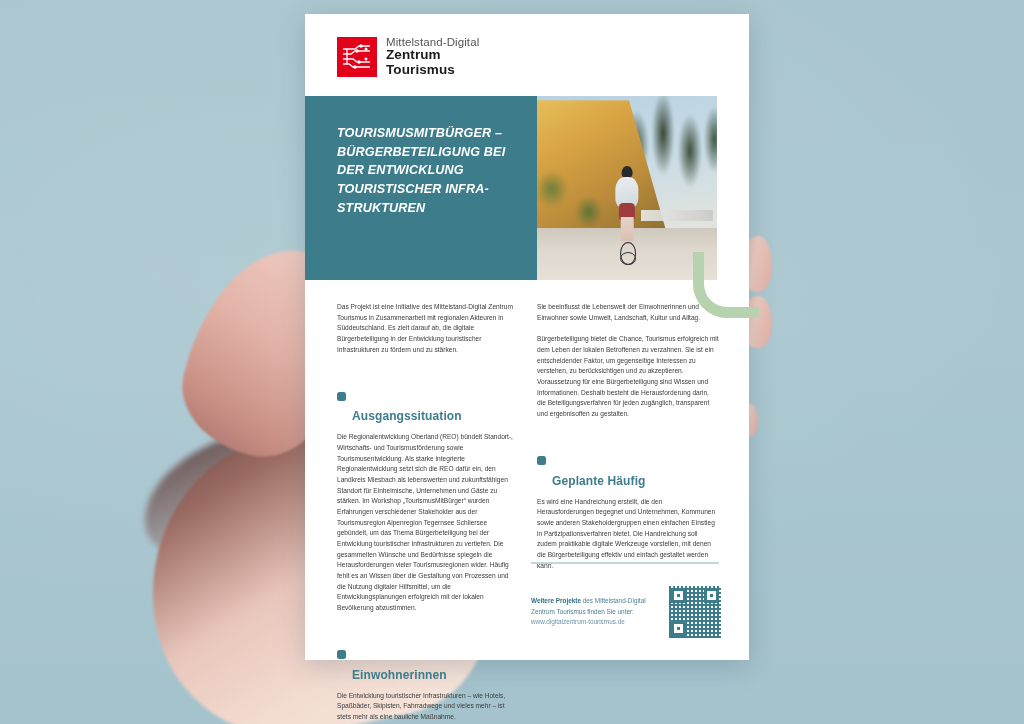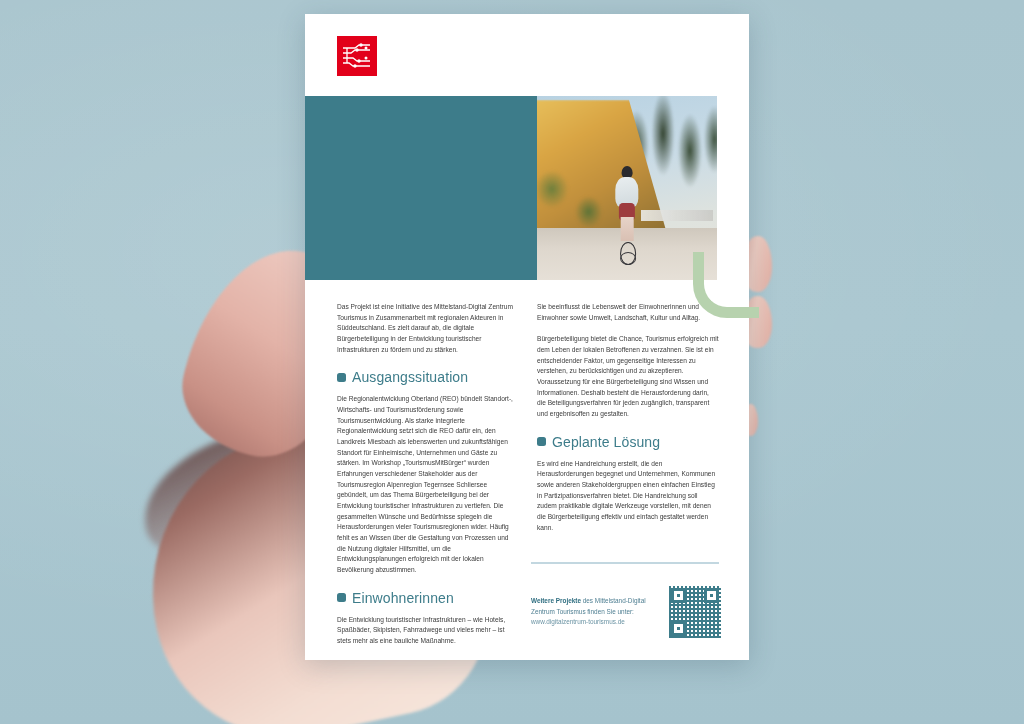--- a/index.html
+++ b/index.html
@@ -264,24 +264,25 @@
     gap: 6px;
     margin: 14px 0 9px 0;
   }
   .section-head:first-child { margin-top: 0; }
   .bullet {
     width: 9px; height: 9px; flex: none;
     background: #3d7c8a;
     border-radius: 2.5px;
   }
   .section-title {
-    font-size: 14px;
-    font-weight: normal;
+    font-size: 12px;
+    font-weight: bold;
     color: #3d7c8a;
     letter-spacing: 0.1px;
+    margin-top: 40px;
   }
 
   
   .divider {
     position: absolute;
     left: 226px;
     top: 548px;
     width: 188px;
     height: 1.6px;
     background: #c2d7e0;
@@ -356,24 +357,30 @@
           <g fill="#ffffff">
             <circle cx="24" cy="9" r="1.7"></circle>
               <circle cx="20" cy="14" r="1.7"></circle>
             <circle cx="22" cy="25" r="1.7"></circle>
               <circle cx="18" cy="30" r="1.7"></circle>
             <circle cx="29" cy="12" r="1.5"></circle>
               <circle cx="29" cy="22" r="1.5"></circle>
           </g>
         </svg>
       </div>
+      <div class="logo-words">
+        <div class="logo-l1">Mittelstand-Digital</div>
+        <div class="logo-l2">Zentrum</div>
+        <div class="logo-l3">Tourismus</div>
+      </div>
     </div>
 
     <div class="hero">
       <div class="hero-teal"></div>
+      <div class="hero-title">TOURISMUSMITBÜRGER – BÜRGERBETEILIGUNG BEI DER ENTWICKLUNG TOURISTISCHER INFRA-STRUKTUREN</div>
       <div class="hero-photo">
         <div class="sky"></div>
         <div class="trees"></div>
         <div class="slope"></div>
         <div class="slope-shrub"></div>
         <div class="road"></div>
         <div class="guardrail"></div>
         <div class="rider-head"></div>
         <div class="rider-body"></div>
         <div class="rider-shorts"></div>
@@ -400,21 +407,21 @@
         </div>
         <p class="body">Die Entwicklung touristischer Infrastrukturen – wie Hotels, Spaßbäder, Skipisten, Fahrradwege und vieles mehr – ist stets mehr als eine bauliche Maßnahme.</p>
       </div>
 
       <div class="col">
         <p class="body">Sie beeinflusst die Lebenswelt der Einwohnerinnen und Einwohner sowie Umwelt, Landschaft, Kultur und Alltag.</p>
         <p class="body">Bürgerbeteiligung bietet die Chance, Tourismus erfolgreich mit dem Leben der lokalen Betroffenen zu verzahnen. Sie ist ein entscheidender Faktor, um gegenseitige Interessen zu verstehen, zu berücksichtigen und zu akzeptieren. Voraussetzung für eine Bürgerbeteiligung sind Wissen und Informationen. Deshalb besteht die Herausforderung darin, die Beteiligungsverfahren für jeden zugänglich, transparent und ergebnisoffen zu gestalten.</p>
 
         <div class="section-head">
           <span class="bullet"></span>
-          <span class="section-title">Geplante Lösung</span>
+          <span class="section-title">Geplante Häufig</span>
         </div>
         <p class="body">Es wird eine Handreichung erstellt, die den Herausforderungen begegnet und Unternehmen, Kommunen sowie anderen Stakeholdergruppen einen einfachen Einstieg in Partizipationsverfahren bietet. Die Handreichung soll zudem praktikable digitale Werkzeuge vorstellen, mit denen die Bürgerbeteiligung effektiv und einfach gestaltet werden kann.</p>
       </div>
     </div>
 
     <div class="divider"></div>
 
     <div class="footer">
       <div class="footer-text">
         <b>Weitere Projekte</b><span> des Mittelstand-Digital Zentrum Tourismus finden Sie unter: </span><span class="footer-url">www.digitalzentrum-tourismus.de</span>

